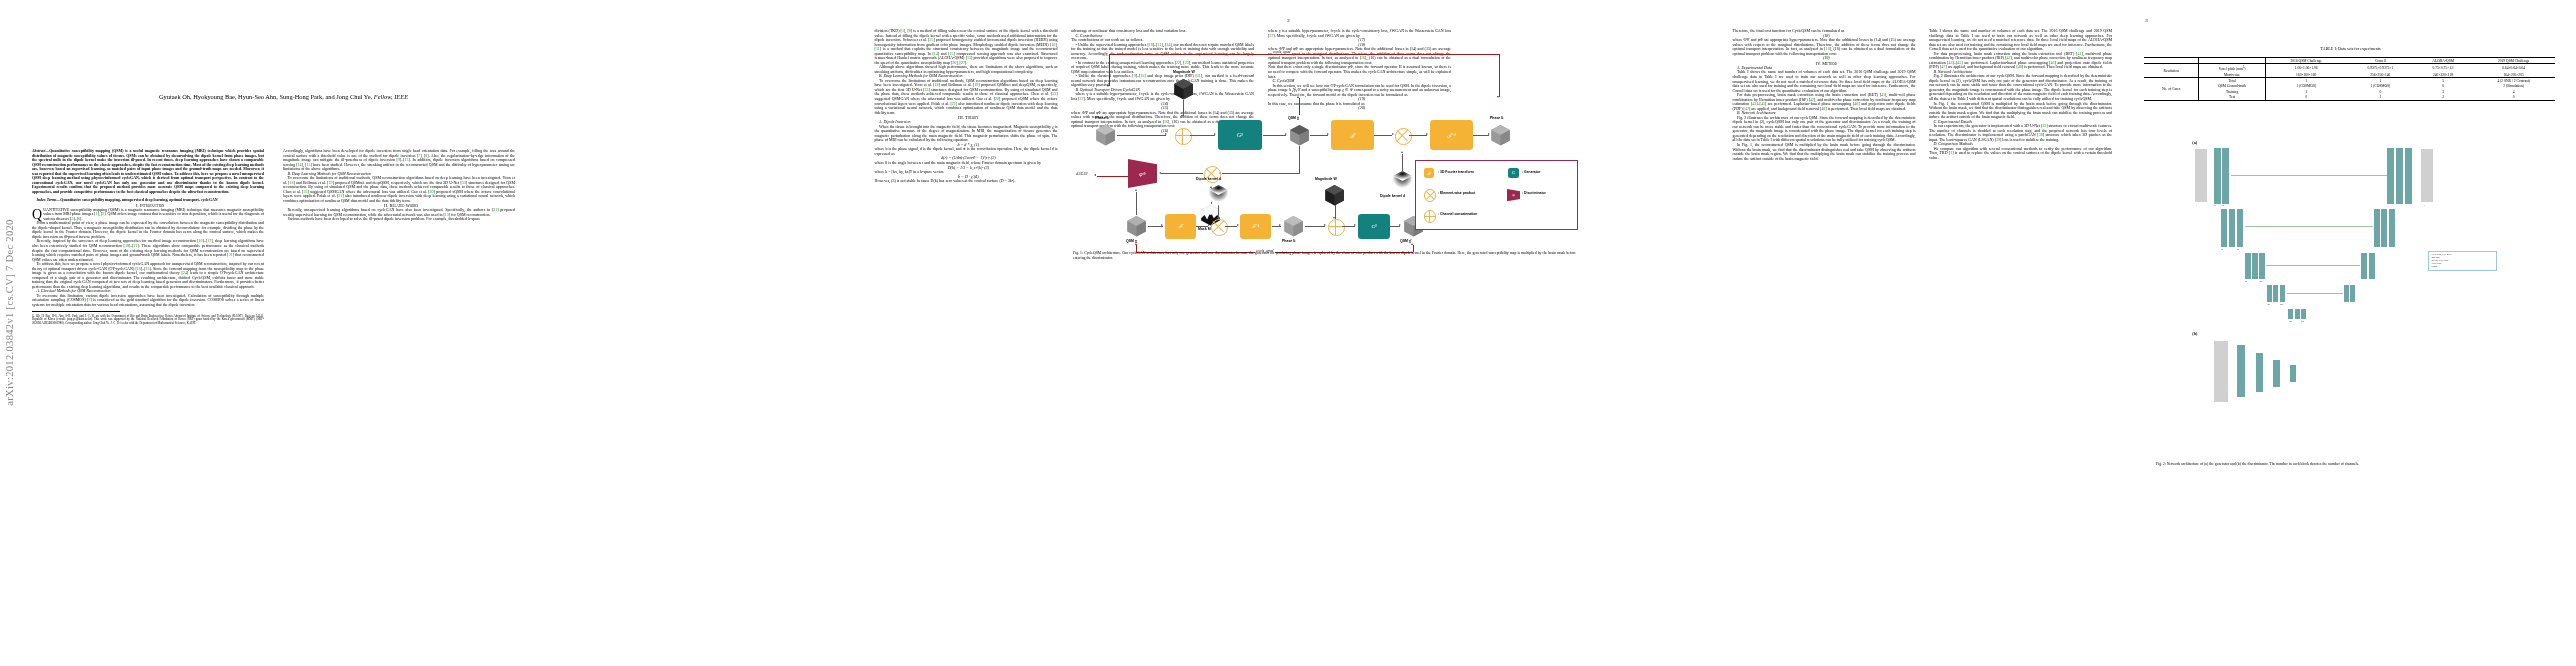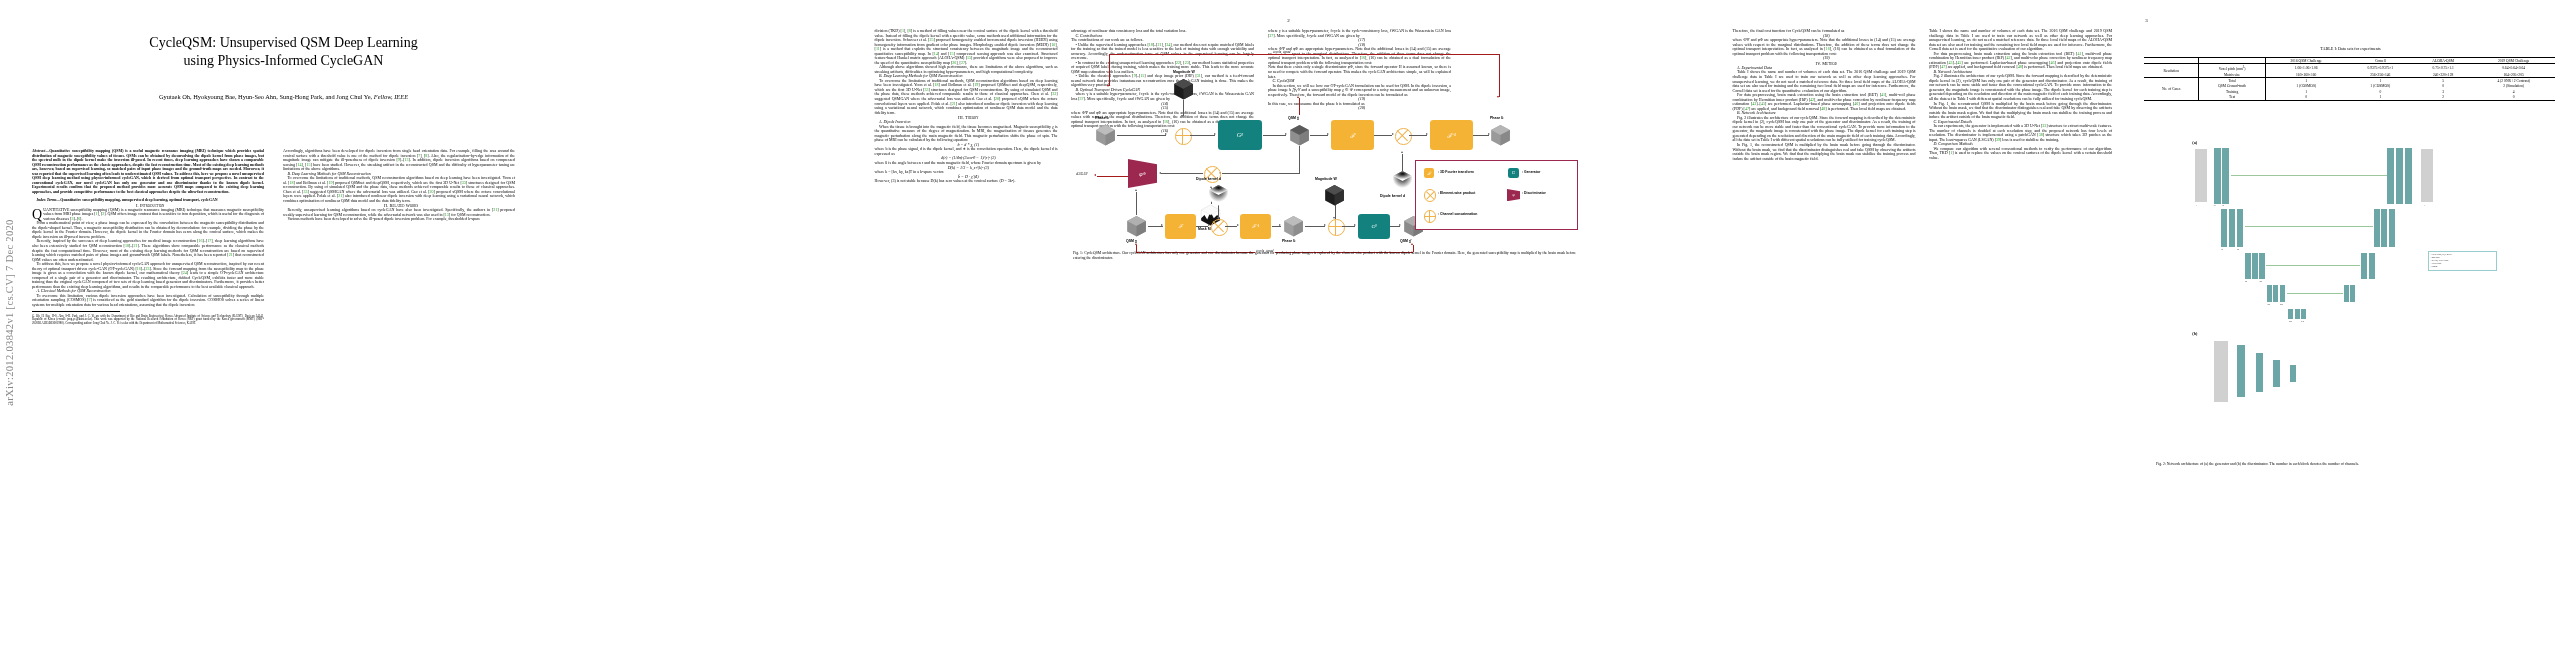--- a/index.html
+++ b/index.html
@@ -104,24 +104,20 @@
   .f2leg{position:absolute;border:0.4px solid #9cc;background:#fff;font-size:2px;padding:1.1px 1.7px;line-height:1.55;}
   .fig2-cap{position:absolute;left:2156px;top:461px;width:389px;font-size:3.8px;line-height:1.21;text-align:justify;}
 </style>
 </head>
 <body>
 
 <div class="page pg1">
 
   <div class="arxiv-stamp">arXiv:2012.03842v1  [cs.CV]  7 Dec 2020</div>
 
-  <div class="title">
-    <span>CycleQSM: Unsupervised QSM Deep Learning</span><br>
-    <span>using Physics-Informed CycleGAN</span>
-  </div>
 
   <div class="authors">
     <span>Gyutaek Oh, Hyokyoung Bae, Hyun-Seo Ahn, Sung-Hong Park, and Jong Chul Ye, </span><i>Fellow, IEEE</i>
   </div>
 
   <div class="col" style="left:32px;top:149px;width:232px;">
     <p class="abs noind"><i>Abstract</i><span>—Quantitative susceptibility mapping (QSM) is a useful magnetic resonance imaging (MRI) technique which provides spatial distribution of magnetic susceptibility values of tissues. QSMs can be obtained by deconvolving the dipole kernel from phase images, but the spectral nulls in the dipole kernel make the inversion ill-posed. In recent times, deep learning approaches have shown a comparable QSM reconstruction performance as the classic approaches, despite the fast reconstruction time. Most of the existing deep learning methods are, however, based on supervised learning, so matched pairs of input phase images and the ground-truth maps are needed. Moreover, it was reported that the supervised learning often leads to underestimated QSM values. To address this, here we propose a novel unsupervised QSM deep learning method using physics-informed cycleGAN, which is derived from optimal transport perspective. In contrast to the conventional cycleGAN, our novel cycleGAN has only one generator and one discriminator thanks to the known dipole kernel. Experimental results confirm that the proposed method provides more accurate QSM maps compared to the existing deep learning approaches, and provide competitive performance to the best classical approaches despite the ultra-fast reconstruction.</span></p>
     <p class="abs" style="margin-top:3.9px;"><i>Index Terms</i><span>—Quantitative susceptibility mapping, unsupervised deep learning, optimal transport, cycleGAN</span></p>
 
     <p class="sec">I. Introduction</p>

